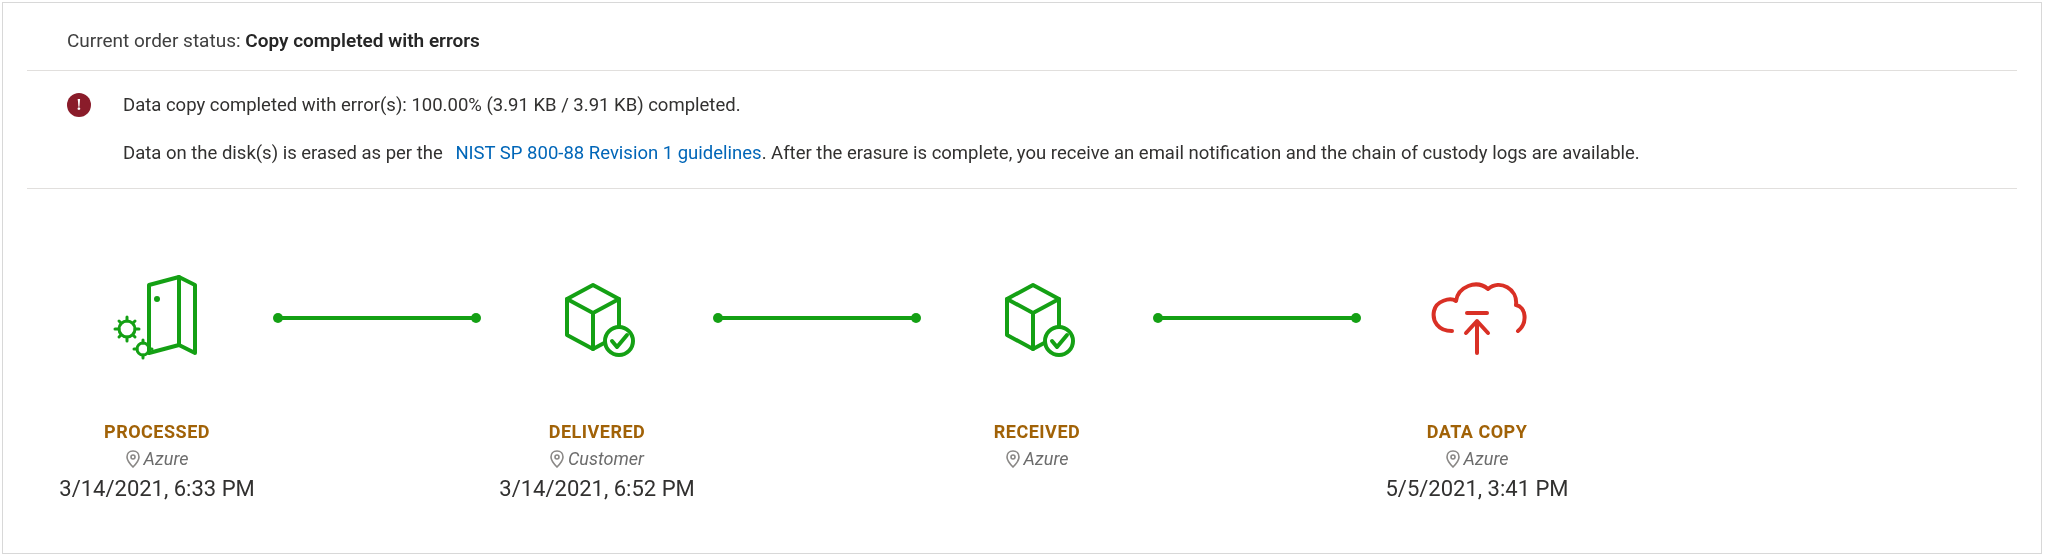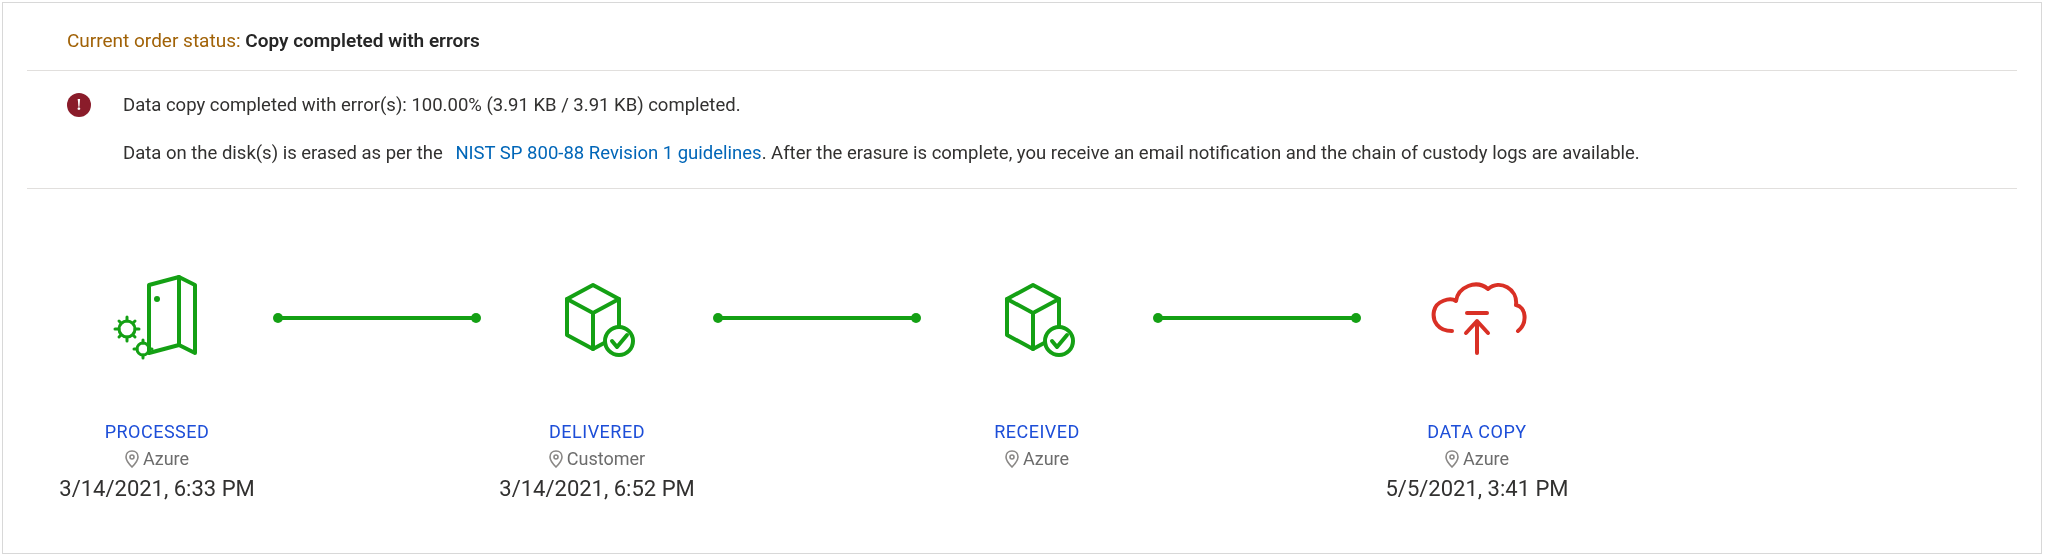--- a/index.html
+++ b/index.html
@@ -17,21 +17,21 @@
     height: 552px;
     box-sizing: border-box;
     position: relative;
     overflow: hidden;
   }
   .status-header {
     padding: 26px 0 18px 64px;
     font-size: 19px;
     color: #323130;
   }
-  .status-header .label { font-weight: 400; color:#a16207; }
+  .status-header .label { font-weight: 400; color:#404040; }
   .status-header .value { font-weight: 600; color:#262626;}
   .hr {
     height: 1px;
     background: #e1dfdd;
     margin: 0 24px;
   }
   .alert-block {
     display: flex;
     padding: 20px 24px 20px 64px;
     gap: 32px;
@@ -100,32 +100,33 @@
     margin-top: 58px;
   }
   .label-cell {
     width: 200px;
     text-align: center;
   }
   .gap-cell {
     width: 240px; 
   }
   .step-name {
-    font-weight: 400;
+    font-weight: 700;
     letter-spacing: 0.5px;
     font-size: 18px;
-    color: #1d4ed8;
+    color: #a16207;
   }
   .step-loc {
     margin-top: 6px;
     color: #6c6c6c;
     font-size: 18px;
     display: inline-flex;
     align-items: center;
     gap: 4px;
+    font-style: italic;
   }
   .step-time {
     margin-top: 4px;
     color: #323130;
     font-size: 22px;
   }
   .pin-icon {
     display:inline-block;
     width:14px;
     height:18px;

